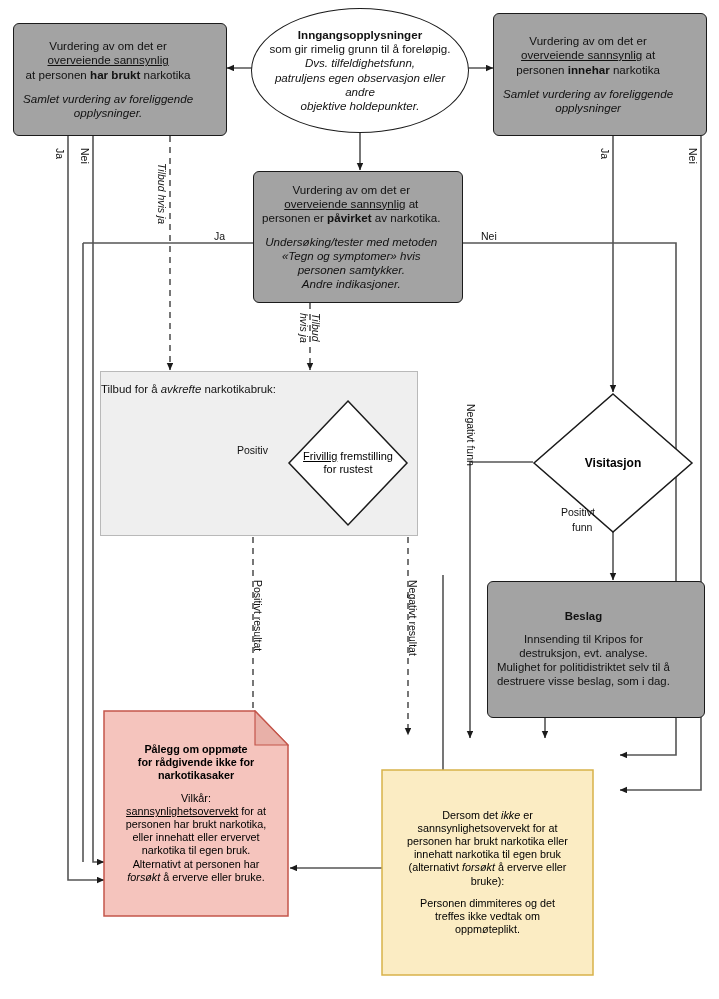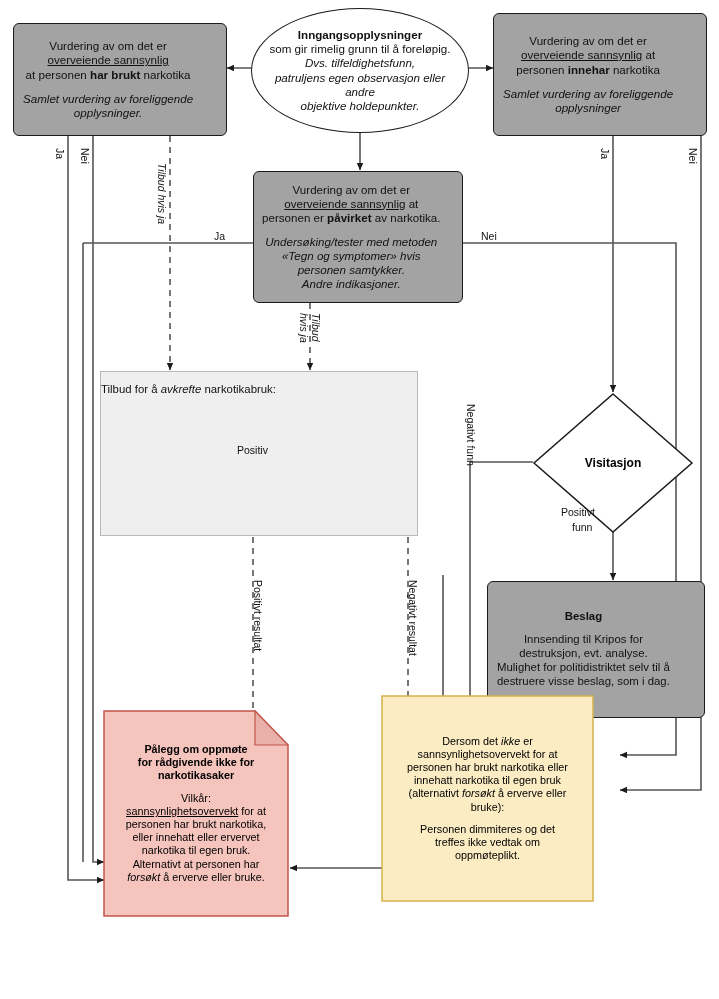--- a/index.html
+++ b/index.html
@@ -125,20 +125,29 @@
       <div class="p i">personen samtykker.</div>
       <div class="p i">Andre indikasjoner.</div>
     </div>
   </div>
 
   <div class="node greybox" style="left:100px;top:371px;width:318px;height:165px;justify-content:flex-start;padding-top:11px;font-size:11.4px;">
     <div class="p"><span>Tilbud for å </span><span class="i">avkrefte</span><span> narkotikabruk:</span></div>
   </div>
 
 
+  <div class="diamond-wrap" style="left:287px;top:399px;width:122px;height:128px;">
+    <svg width="122" height="128" viewBox="0 0 122 128">
+      <polygon points="61,2 120,64 61,126 2,64" fill="#ffffff" stroke="#1b1b1b" stroke-width="1.5"></polygon>
+    </svg>
+    <div class="lbl t" style="font-size:11px;">
+      <div class="p" style="white-space:nowrap;"><span class="u">Frivillig</span><span> fremstilling</span></div>
+      <div class="p">for rustest</div>
+    </div>
+  </div>
 
   <div class="diamond-wrap" style="left:532px;top:392px;width:162px;height:142px;">
     <svg width="162" height="142" viewBox="0 0 162 142">
       <polygon points="81,2 160,71 81,140 2,71" fill="#ffffff" stroke="#1b1b1b" stroke-width="1.5"></polygon>
     </svg>
     <div class="lbl t" style="font-size:12px;">
       <div class="p b">Visitasjon</div>
     </div>
   </div>
 
@@ -166,21 +175,21 @@
       <div class="p">Vilkår:</div>
       <div class="p" style="white-space:nowrap;"><span class="u">sannsynlighetsovervekt</span><span> for at</span></div>
       <div class="p">personen har brukt narkotika,</div>
       <div class="p">eller innehatt eller ervervet</div>
       <div class="p">narkotika til egen bruk.</div>
       <div class="p">Alternativt at personen har</div>
       <div class="p" style="white-space:nowrap;"><span class="i">forsøkt</span><span> å erverve eller bruke.</span></div>
     </div>
   </div>
 
-  <div class="note" style="left:381px;top:695px;width:213px;height:207px;">
+  <div class="note" style="left:381px;top:769px;width:213px;height:207px;">
     <svg width="213" height="207" viewBox="0 0 213 207" style="position:absolute;left:0;top:0;">
       <rect x="1" y="1" width="211" height="205" fill="#fbecc3" stroke="#d8b24a" stroke-width="1.5"></rect>
     </svg>
     <div class="inner t" style="font-size:10.8px;">
       <div class="p"><span>Dersom det </span><span class="i">ikke</span><span> er</span></div>
       <div class="p">sannsynlighetsovervekt for at</div>
       <div class="p">personen har brukt narkotika eller</div>
       <div class="p">innehatt narkotika til egen bruk</div>
       <div class="p"><span>(alternativt </span><span class="i">forsøkt</span><span> å erverve eller</span></div>
       <div class="p">bruke):</div>

